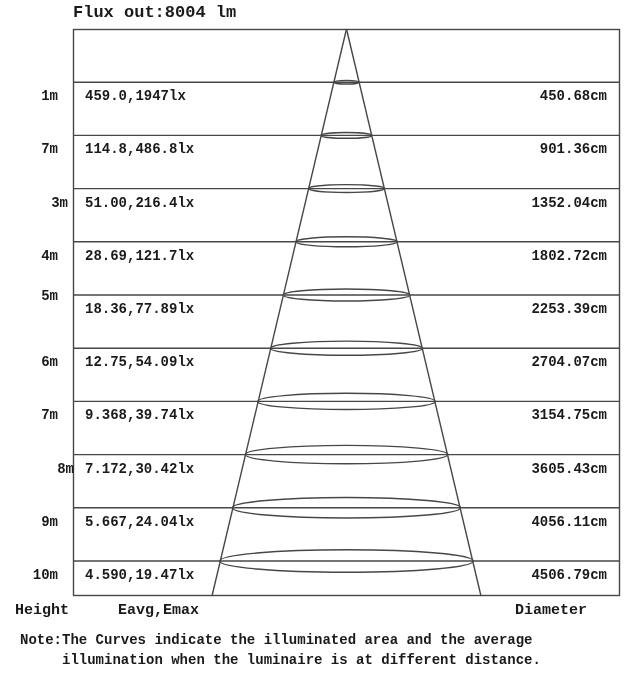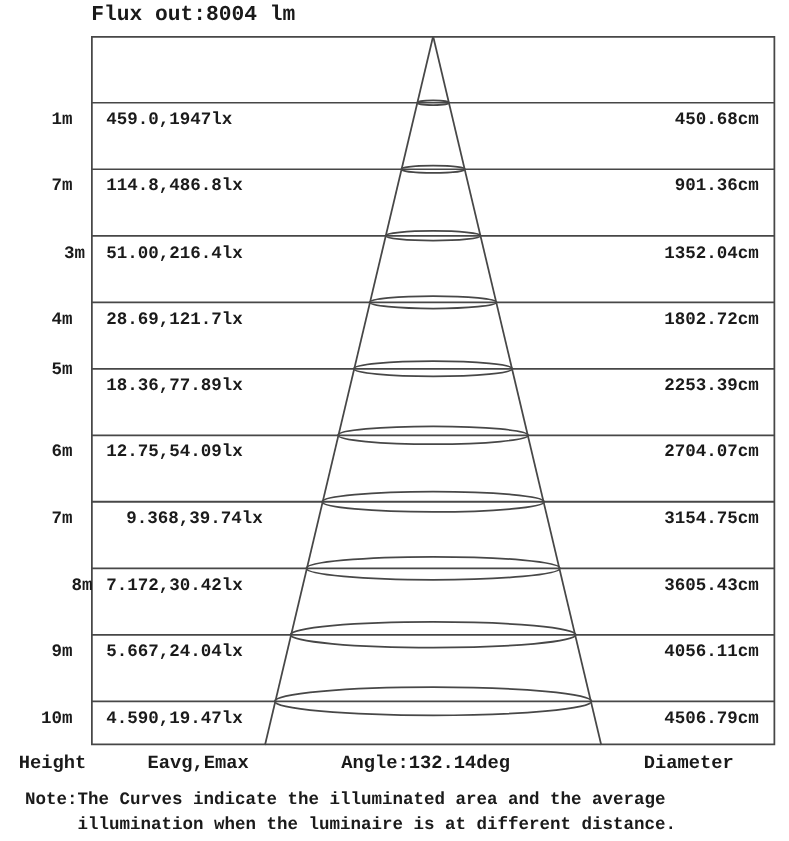--- a/index.html
+++ b/index.html
@@ -62,33 +62,32 @@
       <div class="txt " style="left: 0px; top: 247.8px; width: 58px; text-align: right;">4m</div>
       <div class="txt " style="left: 85px; top: 247.8px;">28.69,121.7lx</div>
       <div class="txt " style="right: 24px; top: 247.8px; text-align: right;">1802.72cm</div>
       <div class="txt " style="left: 0px; top: 288px; width: 58px; text-align: right;">5m</div>
       <div class="txt " style="left: 85px; top: 301px;">18.36,77.89lx</div>
       <div class="txt " style="right: 24px; top: 301px; text-align: left;">2253.39cm</div>
       <div class="txt " style="left: 0px; top: 354.2px; width: 58px; text-align: right;">6m</div>
       <div class="txt " style="left: 85px; top: 354.2px;">12.75,54.09lx</div>
       <div class="txt " style="right: 24px; top: 354.2px; text-align: right;">2704.07cm</div>
       <div class="txt " style="left: 0px; top: 407.4px; width: 58px; text-align: right;">7m</div>
-      <div class="txt " style="left: 101px; top: 407.4px;">9.368,39.74lx</div>
+      <div class="txt " style="left: 85px; top: 407.4px;">9.368,39.74lx</div>
       <div class="txt " style="right: 24px; top: 407.4px; text-align: right; margin-left: 40px;">3154.75cm</div>
       <div class="txt " style="left: 0px; top: 460.6px; width: 74px; text-align: right;">8m</div>
       <div class="txt " style="left: 85px; top: 460.6px;">7.172,30.42lx</div>
       <div class="txt " style="right: 24px; top: 460.6px; text-align: right;">3605.43cm</div>
       <div class="txt " style="left: 0px; top: 513.8px; width: 58px; text-align: right;">9m</div>
       <div class="txt " style="left: 85px; top: 513.8px;">5.667,24.04lx</div>
       <div class="txt " style="right: 24px; top: 513.8px; text-align: right;">4056.11cm</div>
       <div class="txt " style="left: 0px; top: 567px; width: 58px; text-align: right;">10m</div>
       <div class="txt " style="left: 85px; top: 567px;">4.590,19.47lx</div>
       <div class="txt " style="right: 24px; top: 567px; text-align: right;">4506.79cm</div>
     </div>
 
   <div class="txt axis-label" style="left:15px;top:602px;">Height</div>
   <div class="txt axis-label" style="left:118px;top:602px;">Eavg,Emax</div>
-  <div class="txt axis-label" style="left:273px;top:602px;">Angle:132.14deg</div>
   <div class="txt axis-label" style="right:44px;top:602px;">Diameter</div>
 
   <div class="txt note-line" style="left:20px;top:630px;">Note:The Curves indicate the illuminated area and the average</div>
   <div class="txt note-line" style="left:62px;top:650px;">illumination when the luminaire is at different distance.</div>
 </div>
 
 </body></html>

